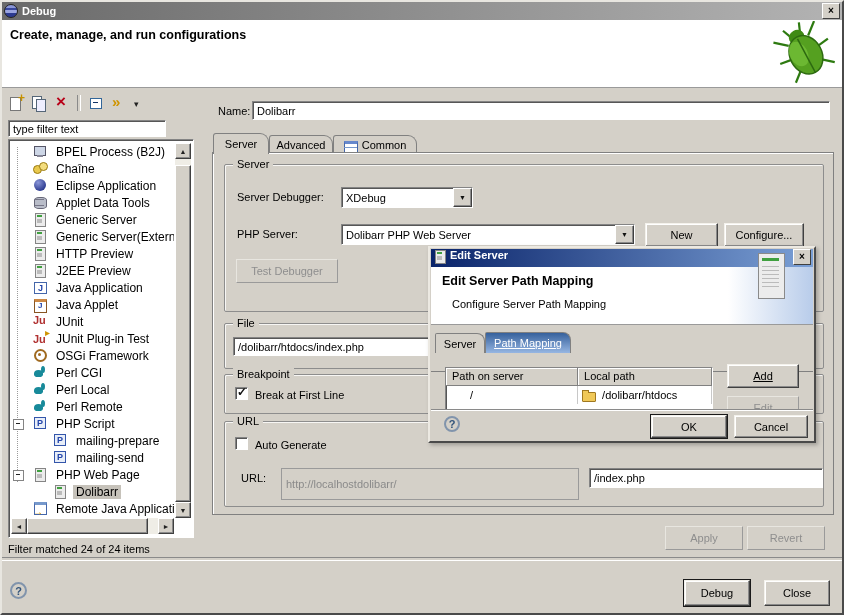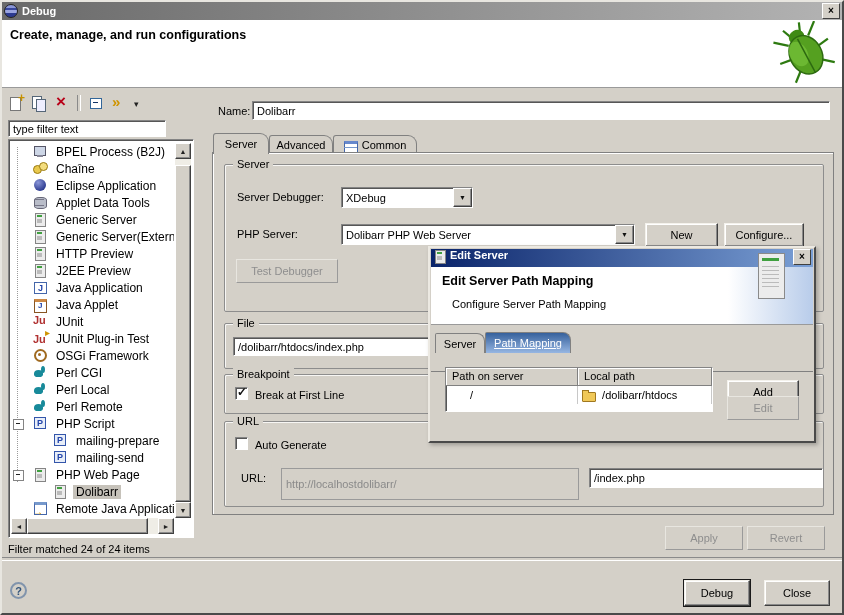--- a/index.html
+++ b/index.html
@@ -404,20 +404,29 @@
     </div>
     <div class="d-tr">
       <div style="width:133px;padding-left:24px;">/</div>
       <div style="width:135px;padding-left:4px;">
         <span class="ticon i-folder"></span>
         <span>/dolibarr/htdocs</span>
       </div>
     </div>
   </div>
 
-  <div class="btn abs" style="left:297px;top:132px;width:70px;height:22px;z-index:2;text-decoration:underline;">
+  <div class="btn abs" style="left:297px;top:116px;width:70px;height:22px;z-index:2;text-decoration:underline;">
     <span>Add</span>
     </div>
   <div class="btn disabled abs" style="left:297px;top:148px;width:70px;height:22px;z-index:2;">
     <span>Edit</span>
     </div>
 
+  <div class="d-bottom">
+    <span class="help-circle" style="left:13px;top:6px;width:16px;height:16px;"></span>
+    <div class="btn default abs" style="left:220px;top:5px;width:74px;height:21px;">
+      <span>OK</span>
+      </div>
+    <div class="btn abs" style="left:303px;top:5px;width:72px;height:21px;">
+      <span>Cancel</span>
+      </div>
+  </div>
 </div>
 
 </body></html>

